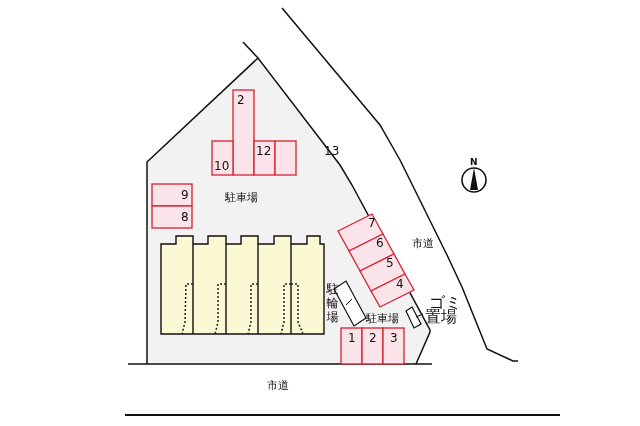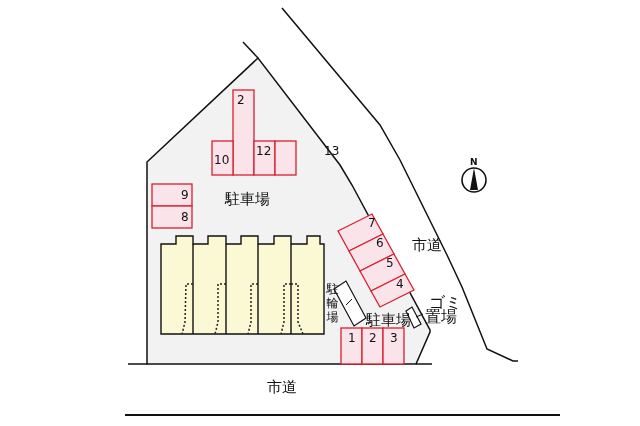--- a/index.html
+++ b/index.html
@@ -1,19 +1,19 @@
 <!DOCTYPE html>
 <html><head>
 <meta charset="utf-8">
 <style>
   html, body { margin: 0; padding: 0; background: #ffffff; }
   body { width: 640px; height: 426px; position: relative; overflow: hidden;
          font-family: "DejaVu Sans", "Liberation Sans", sans-serif; }
   svg { position: absolute; left: 0; top: 0; }
-  .lbl { position: absolute; font-size: 15px; color: #111; white-space: nowrap; line-height: 1; text-align: right; }
+  .lbl { position: absolute; font-size: 11px; color: #111; white-space: nowrap; line-height: 1; text-align: right; }
   .num { position: absolute; font-size: 12px; color: #111; line-height: 1; }
   .vert { position: absolute; font-size: 12px; color: #111; line-height: 14px; width: 13px; text-align: center; }
 </style>
 </head>
 <body>
 
 <svg width="640" height="426" viewBox="0 0 640 426">
 
   <line x1="243" y1="42" x2="258" y2="58" stroke="#111" stroke-width="1.5"></line>
   <polyline points="282,8 380,125 400,160 447,255 462,287 487,349 513,361 518,361" fill="none" stroke="#111" stroke-width="1.5"></polyline>
@@ -69,21 +69,21 @@
   <polygon points="406,311 412,307 421,324 414,328" fill="#fff" stroke="#111" stroke-width="1.2"></polygon>
   <line x1="416" y1="317" x2="423" y2="314" stroke="#111" stroke-width="1"></line>
 
   <g>
     <circle cx="474" cy="180" r="12" fill="#fff" stroke="#111" stroke-width="1.6"></circle>
     <polygon points="474,168 470,190 478,190" fill="#111"></polygon>
   </g>
 </svg>
 
 <span class="num" style="left:237px;top:94px;">2</span>
-<span class="num" style="left:214px;top:154px;">10</span>
+<span class="num" style="left:214px;top:160px;">10</span>
 <span class="num" style="left:256px;top:145px;">12</span>
 <span class="num" style="left:277px;top:145px;padding-left:47px;">13</span>
 <span class="num" style="left:181px;top:189px;">9</span>
 <span class="num" style="left:181px;top:211px;">8</span>
 <span class="num" style="left:368px;top:217px;">7</span>
 <span class="num" style="left:376px;top:237px;">6</span>
 <span class="num" style="left:386px;top:257px;">5</span>
 <span class="num" style="left:396px;top:278px;">4</span>
 <span class="num" style="left:348px;top:332px;">1</span>
 <span class="num" style="left:369px;top:332px;">2</span>

